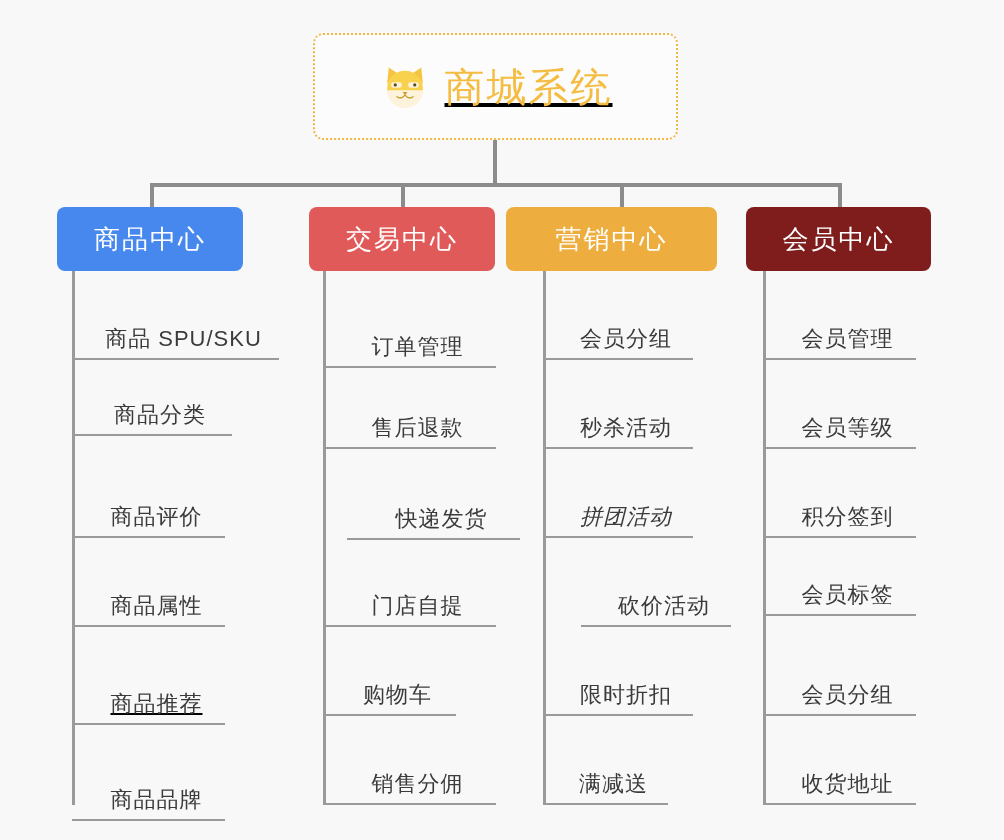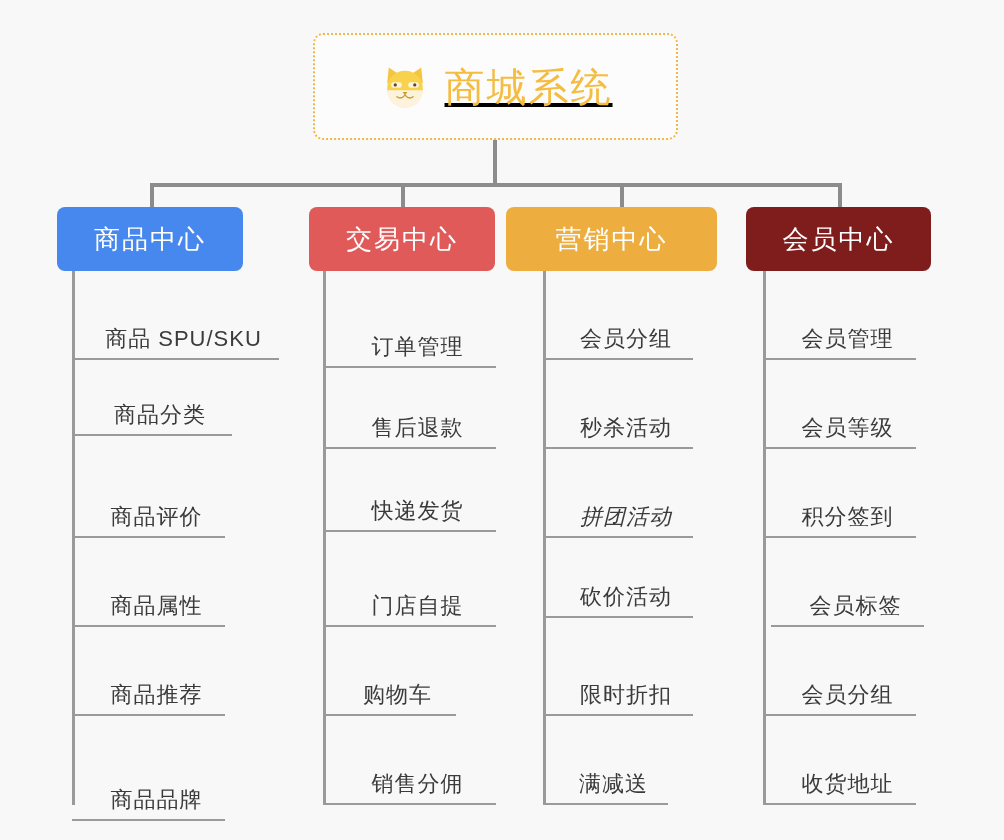--- a/index.html
+++ b/index.html
@@ -158,40 +158,40 @@
       </div>
     <div class="leaf" style="top:76px;  width:160px;">
         <span class="leaf-label">商品分类</span>
       </div>
     <div class="leaf" style="top:178px; width:153px;">
         <span class="leaf-label">商品评价</span>
       </div>
     <div class="leaf" style="top:267px; width:153px;">
         <span class="leaf-label">商品属性</span>
       </div>
-    <div class="leaf" style="top:356px; width:153px;">
+    <div class="leaf" style="top:365px; width:153px;text-decoration:underline;">
         <span class="leaf-label">商品推荐</span>
       </div>
     <div class="leaf" style="top:461px; width:153px;">
         <span class="leaf-label">商品品牌</span>
       </div>
   </div>
 
   <div class="cat-box" style="left:309px; width:186px; background:#e15a5a;">
     <span>交易中心</span>
   </div>
   <div class="branch" style="left:323px;">
     <div class="trunk" style="height:534px;"></div>
     <div class="leaf" style="top:8px;   width:173px;">
         <span class="leaf-label">订单管理</span>
       </div>
     <div class="leaf" style="top:89px;  width:173px;">
         <span class="leaf-label">售后退款</span>
       </div>
-    <div class="leaf" style="top:172px; width:173px;">
+    <div class="leaf" style="top:180px; width:173px;margin-left:24px;">
         <span class="leaf-label">快递发货</span>
       </div>
     <div class="leaf" style="top:267px; width:173px;">
         <span class="leaf-label">门店自提</span>
       </div>
     <div class="leaf" style="top:356px; width:133px;">
         <span class="leaf-label">购物车</span>
       </div>
     <div class="leaf" style="top:445px; width:173px;">
         <span class="leaf-label">销售分佣</span>
@@ -205,21 +205,21 @@
     <div class="trunk" style="height:534px;"></div>
     <div class="leaf" style="top:0px;   width:150px;">
         <span class="leaf-label">会员分组</span>
       </div>
     <div class="leaf" style="top:89px;  width:150px;">
         <span class="leaf-label">秒杀活动</span>
       </div>
     <div class="leaf" style="top:178px; width:150px;font-style:italic;">
         <span class="leaf-label">拼团活动</span>
       </div>
-    <div class="leaf" style="top:258px; width:150px;">
+    <div class="leaf" style="top:267px; width:150px;margin-left:38px;">
         <span class="leaf-label">砍价活动</span>
       </div>
     <div class="leaf" style="top:356px; width:150px;">
         <span class="leaf-label">限时折扣</span>
       </div>
     <div class="leaf" style="top:445px; width:125px;">
         <span class="leaf-label">满减送</span>
       </div>
   </div>
 
@@ -230,21 +230,21 @@
     <div class="trunk" style="height:534px;"></div>
     <div class="leaf" style="top:0px;   width:153px;">
         <span class="leaf-label">会员管理</span>
       </div>
     <div class="leaf" style="top:89px;  width:153px;">
         <span class="leaf-label">会员等级</span>
       </div>
     <div class="leaf" style="top:178px; width:153px;">
         <span class="leaf-label">积分签到</span>
       </div>
-    <div class="leaf" style="top:267px; width:153px;margin-left:8px;">
+    <div class="leaf" style="top:256px; width:153px;">
         <span class="leaf-label">会员标签</span>
       </div>
     <div class="leaf" style="top:356px; width:153px;">
         <span class="leaf-label">会员分组</span>
       </div>
     <div class="leaf" style="top:445px; width:153px;">
         <span class="leaf-label">收货地址</span>
       </div>
   </div>
 

